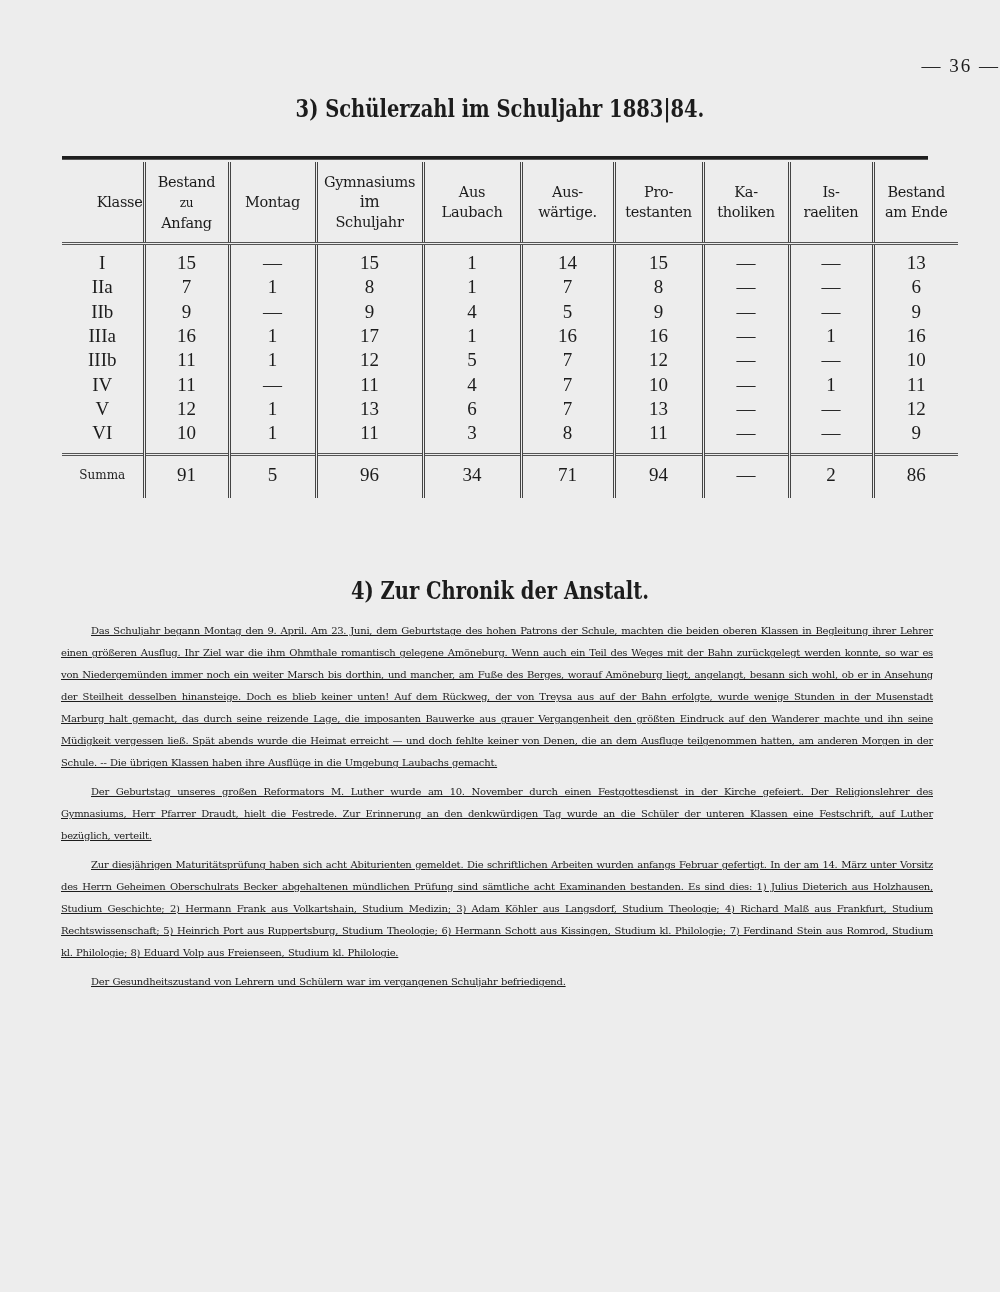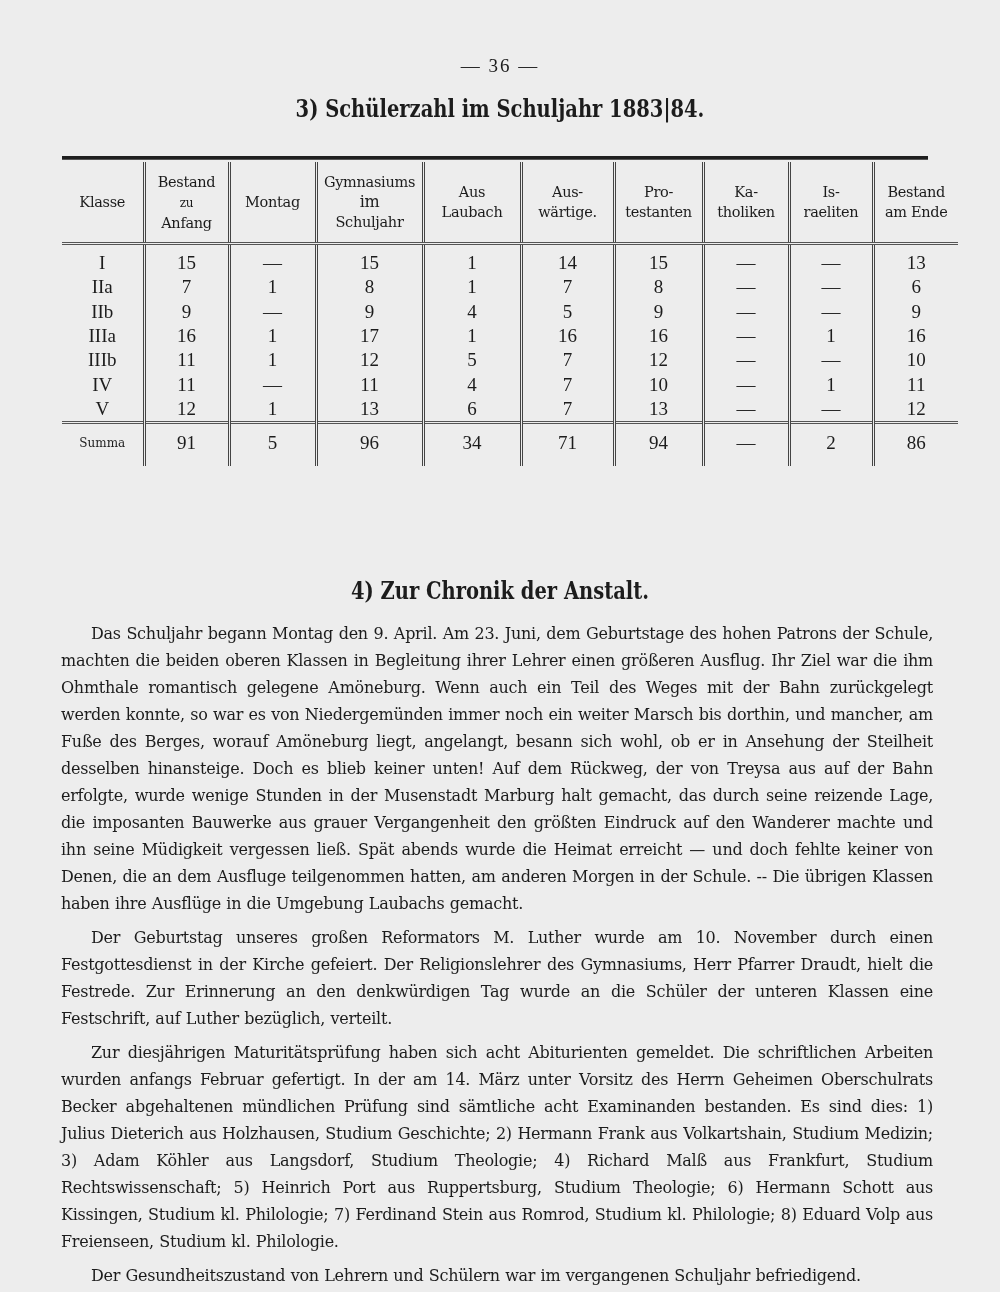--- a/index.html
+++ b/index.html
@@ -6,21 +6,21 @@
     body {
       width: 1000px; height: 1292px;
       background: #ededed;
       font-family: "DejaVu Serif", serif;
       color: #1c1c1c;
       position: relative;
       overflow: hidden;
     }
     .page { position: absolute; left: 0; top: 0; width: 1000px; height: 1292px; }
     .page-number {
-      position: absolute; top: 55px; left: 0; width: 1000px; text-align: center;
+      position: absolute; top: 55px; left: 0; width: 1000px; text-align: right;
       font-size: 19px; letter-spacing: 2px;
       font-family: "Liberation Serif", serif;
     }
     .title {
       position: absolute; left: 0; width: 1000px; text-align: center;
       font-family: "DejaVu Serif", serif; font-weight: bold;
       font-size: 25px; letter-spacing: 0px;
       transform: scaleX(0.78);
     }
     .title1 { top: 94px; }
@@ -28,21 +28,21 @@
 
     
     .tbl-wrap { position: absolute; left: 62px; top: 156px; width: 866px; }
     .rule-top { height: 3px; background: #1f1f1f; border-bottom: 1px solid #555; margin-bottom: 2px; }
     table { border-collapse: collapse; width: 866px; table-layout: fixed; }
     th, td {
       padding: 0; text-align: center; vertical-align: middle;
       font-family: "Liberation Serif", serif;
       border-left: 3px double #444;
     }
-    th:first-child, td:first-child { border-left: none; }
+    th:first-child, td:first-child { border-left: none; text-align: right; }
     th {
       font-family: "DejaVu Serif", serif; font-weight: normal;
       font-size: 14.5px; line-height: 20px; height: 80px;
       letter-spacing: -0.3px;
       border-bottom: 3px double #555;
     }
     td { font-size: 19px; height: 24.3px; line-height: 24px; }
     td.klass { text-align: center; }
     tr.first-row td { padding-top: 6px; }
     tr.summa td {
@@ -58,23 +58,24 @@
     .col-ausw { width: 93px; }
     .col-prot { width: 89px; }
     .col-kath { width: 86px; }
     .col-isr { width: 84px; }
     .col-end { width: 85px; }
 
     
     .chronik {
       position: absolute; left: 61px; top: 620px; width: 872px;
       font-family: "DejaVu Serif", serif;
-      font-size: 16px; line-height: 27px;
+      font-size: 10px; line-height: 22px;
       text-align: justify; letter-spacing: -0.25px;
       word-spacing: 0.5px;
+      text-decoration: underline;
     }
     .chronik p { margin: 0; text-indent: 30px; }
     .chronik p.gap { margin-top: 7px; }
   </style>
 </head>
 <body>
 
 <div class="page">
 
   <div class="page-number">— 36 —</div>
@@ -188,20 +189,32 @@
           <td>12</td>
           <td>1</td>
           <td>13</td>
           <td>6</td>
           <td>7</td>
           <td>13</td>
           <td>—</td>
           <td>—</td>
           <td>12</td>
         </tr>
+        <tr class="last-data">
+          <td class="klass">VI</td>
+          <td>10</td>
+          <td>1</td>
+          <td>11</td>
+          <td>3</td>
+          <td>8</td>
+          <td>11</td>
+          <td>—</td>
+          <td>—</td>
+          <td>9</td>
+        </tr>
         <tr class="summa">
           <td class="klass">Summa</td>
           <td>91</td>
           <td>5</td>
           <td>96</td>
           <td>34</td>
           <td>71</td>
           <td>94</td>
           <td>—</td>
           <td>2</td>

